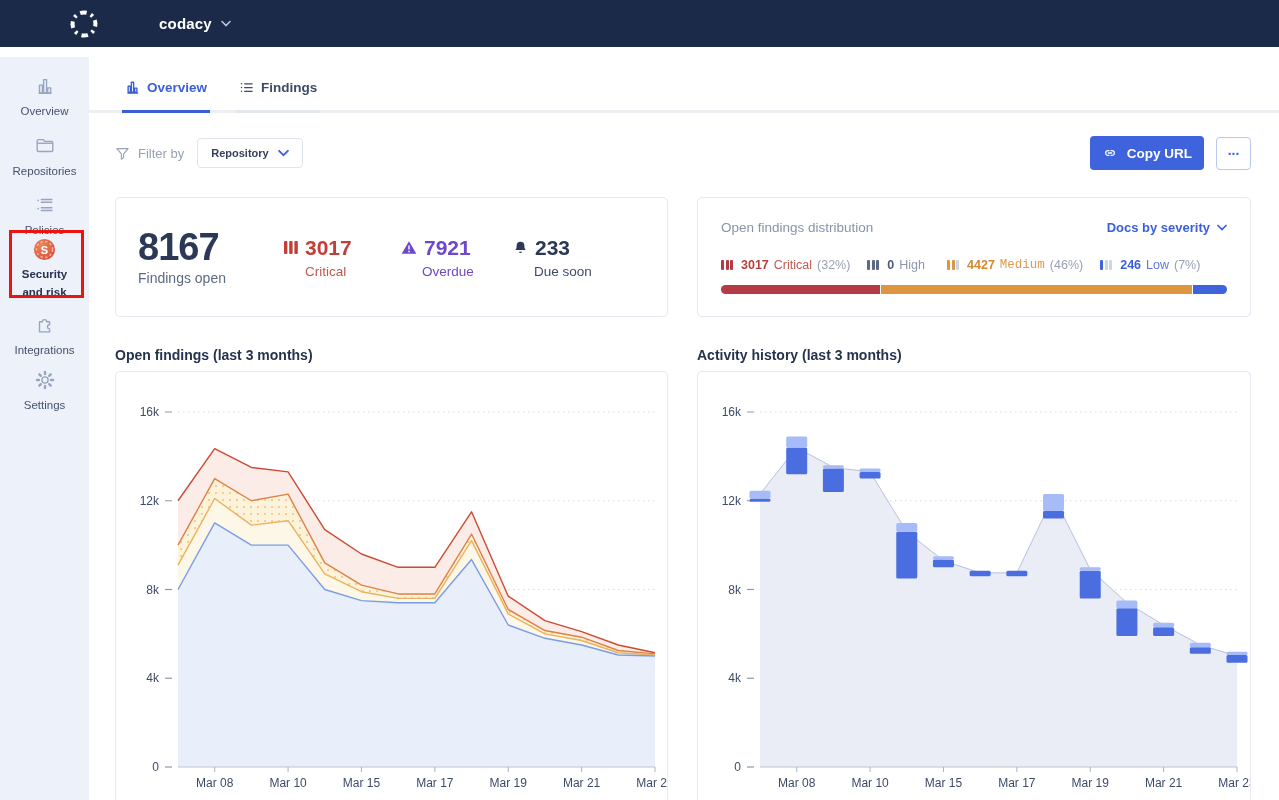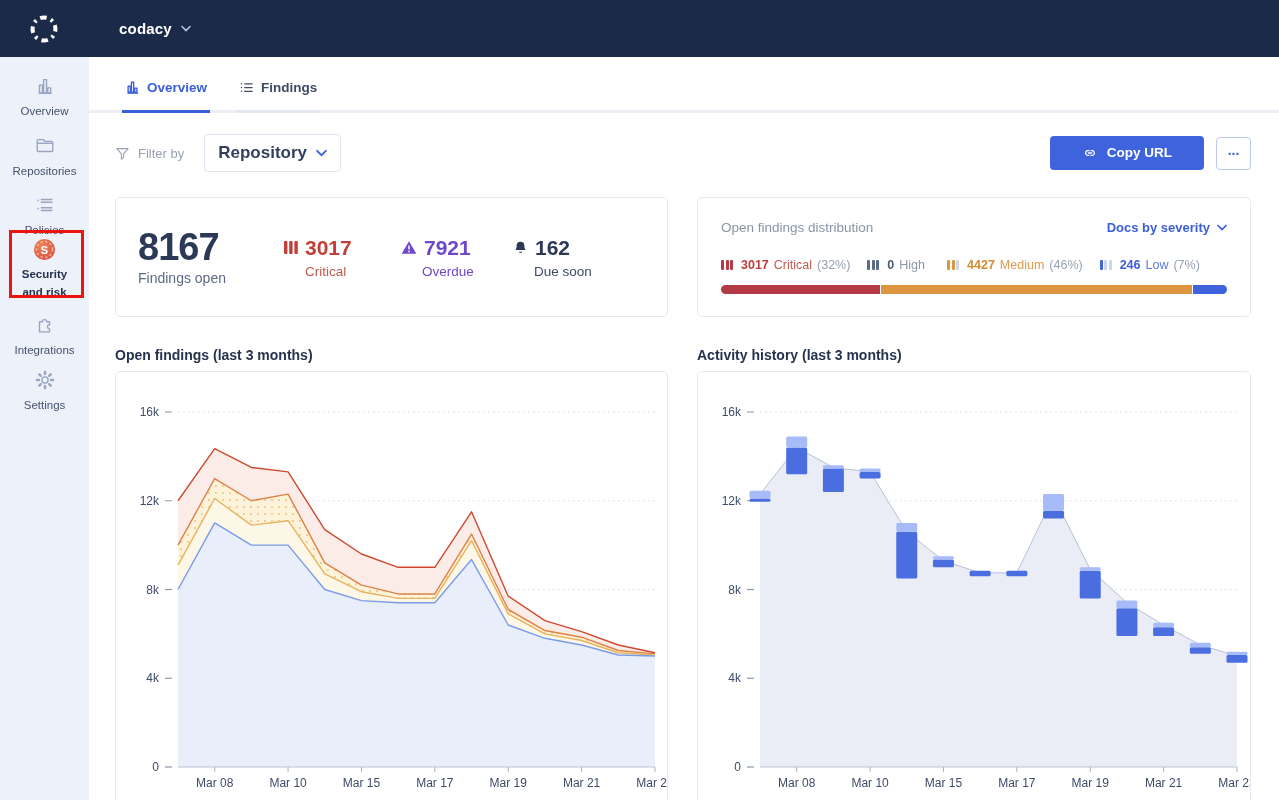--- a/index.html
+++ b/index.html
@@ -5,22 +5,22 @@
   * { box-sizing: border-box; }
   html,body { margin:0; padding:0; }
   body {
     width:1279px; height:800px; overflow:hidden; position:relative;
     font-family:"Liberation Sans", sans-serif; background:#ffffff; color:#2b3956;
   }
   svg { display:block; }
   svg text { font-family:"Liberation Sans", sans-serif; }
 
   
-  .topbar { position:absolute; top:0; left:0; right:0; height:57px; background:#1c2a4a;
-    display:flex; align-items:center; z-index:10; }
+  .topbar { position:absolute; top:0; left:0; right:0; height:47px; background:#1c2a4a;
+    display:flex; align-items:center; z-index:10;padding-left:40px; }
   .logo-wrap { margin-left:27px; width:34px; height:34px; display:flex; align-items:center; justify-content:center; }
   .org-switcher { margin-left:58px; display:flex; align-items:center; gap:9px; cursor:pointer; }
   .org-name { color:#ffffff; font-size:15px; font-weight:bold; letter-spacing:.2px; }
   .topbar-right { margin-left:auto; display:flex; align-items:center; }
   .topbar-link { color:#dde4f0; font-size:13.5px; margin-right:30px; cursor:pointer; }
   .topbar-divider { width:1px; height:28px; background:#3a4866; margin-right:17px; }
   .avatar { width:30px; height:30px; border-radius:50%;
     background: radial-gradient(circle at 50% 32%, #d9c6a8 0 28%, #8679b8 46%, #6d5fa0 100%);
     border:1px solid #50608a; margin-right:10px; cursor:pointer; position:relative; overflow:hidden; }
   .avatar:after { content:""; position:absolute; left:7px; top:14px; width:16px; height:16px; border-radius:50%; background:#5a4a3c; }
@@ -41,26 +41,26 @@
   .tabbar { height:56px; border-bottom:3px solid #edeff5; display:flex; align-items:flex-end; padding-left:33px; }
   .tab { display:flex; align-items:center; gap:7px; font-size:13.5px; font-weight:bold;
     padding:0 3px 15px 3px; margin-right:26px; color:#3e4a66; cursor:pointer; border-bottom:3px solid transparent; margin-bottom:-3px; }
   .tab.active { color:#3a5fd9; border-bottom-color:#3a5fd9; }
   .tab.inactive { border-bottom-color:#e3e7ee; }
 
   .content { padding:0 28px 0 26px; }
 
   .filter-row { margin-top:23px; display:flex; align-items:center; height:34px; }
   .filter-label { display:flex; align-items:center; gap:8px; color:#98a2b6; font-size:13px; }
-  .dropdown-btn { margin-left:20px; display:flex; align-items:center; gap:9px; background:#fff;
-    border:1px solid #dfe4ee; border-radius:4px; padding:8px 13px; font-size:17px; font-weight:bold;
+  .dropdown-btn { margin-left:13px; display:flex; align-items:center; gap:9px; background:#fff;
+    border:1px solid #dfe4ee; border-radius:4px; padding:8px 13px; font-size:11px; font-weight:bold;
     color:#333f5c; cursor:pointer; }
   .row-actions { margin-left:auto; display:flex; align-items:center; }
-  .btn-primary { display:flex; align-items:flex-start; gap:9px; background:#3e63dd; color:#fff;
-    font-size:13.5px; font-weight:bold; border:none; border-radius:4px; padding:9px 32px; cursor:pointer; }
+  .btn-primary { display:flex; align-items:center; gap:9px; background:#3e63dd; color:#fff;
+    font-size:13.5px; font-weight:bold; border:none; border-radius:4px; padding:9px 12px; cursor:pointer; }
   .btn-more { margin-left:12px; width:35px; height:33px; background:#fff; border:1px solid #b9c8f0;
     border-radius:4px; color:#3e63dd; font-weight:bold; font-size:14px; line-height:10px;
     display:flex; align-items:center; justify-content:center; cursor:pointer; padding-bottom:8px; }
 
   .cards-row { margin-top:27px; display:flex; gap:29px; }
   .card { background:#fff; border:1px solid #e5e9f1; border-radius:5px; }
 
   
   .stats-card { width:553px; height:120px; display:flex; align-items:center; padding:0 20px 0 22px; }
   .stat-total { width:146px; }
@@ -305,21 +305,21 @@
           <div class="stat-label">Overdue</div>
         </div>
         <div class="stat stat-due">
           <div class="stat-top">
             <span>
               <svg width="15" height="16" viewBox="0 0 24 25">
                 <path d="M12 2.5a6.2 6.2 0 0 1 6.2 6.2c0 4 1 5.8 2.2 7H3.6c1.2-1.2 2.2-3 2.2-7A6.2 6.2 0 0 1 12 2.5z" fill="#2b3956"></path>
                 <path d="M9.5 18.5a2.6 2.6 0 0 0 5 0z" fill="#2b3956"></path>
               </svg>
             </span>
-            <span>162</span>
+            <span>233</span>
           </div>
           <div class="stat-label">Due soon</div>
         </div>
       </div>
 
       <div class="card dist-card">
         <div class="dist-head">
           <span class="dist-title">Open findings distribution</span>
           <span class="view-by">
             <span>Docs by severity</span>
@@ -351,21 +351,21 @@
             <span class="legend-label" style="color: rgb(141, 151, 171);">High</span>
             <span class="legend-pct"></span>
           </span>
           <span class="legend-item">
             <span class="mini-bars">
                 <i style="background: rgb(222, 149, 64);"></i>
                 <i style="background: rgb(222, 149, 64);"></i>
                 <i style="background: rgb(204, 214, 234);"></i>
               </span>
             <span class="legend-count" style="color: rgb(212, 136, 47);">4427</span>
-            <span class="legend-label" style="color: rgb(220, 154, 77);">Medium</span>
+            <span class="legend-label" style="color: rgb(220, 154, 77); font-family: Liberation Mono, monospace;">Medium</span>
             <span class="legend-pct">(46%)</span>
           </span>
           <span class="legend-item">
             <span class="mini-bars">
                 <i style="background: rgb(62, 99, 221);"></i>
                 <i style="background: rgb(204, 214, 234);"></i>
                 <i style="background: rgb(204, 214, 234);"></i>
               </span>
             <span class="legend-count" style="color: rgb(58, 95, 217);">246</span>
             <span class="legend-label" style="color: rgb(91, 121, 221);">Low</span>

